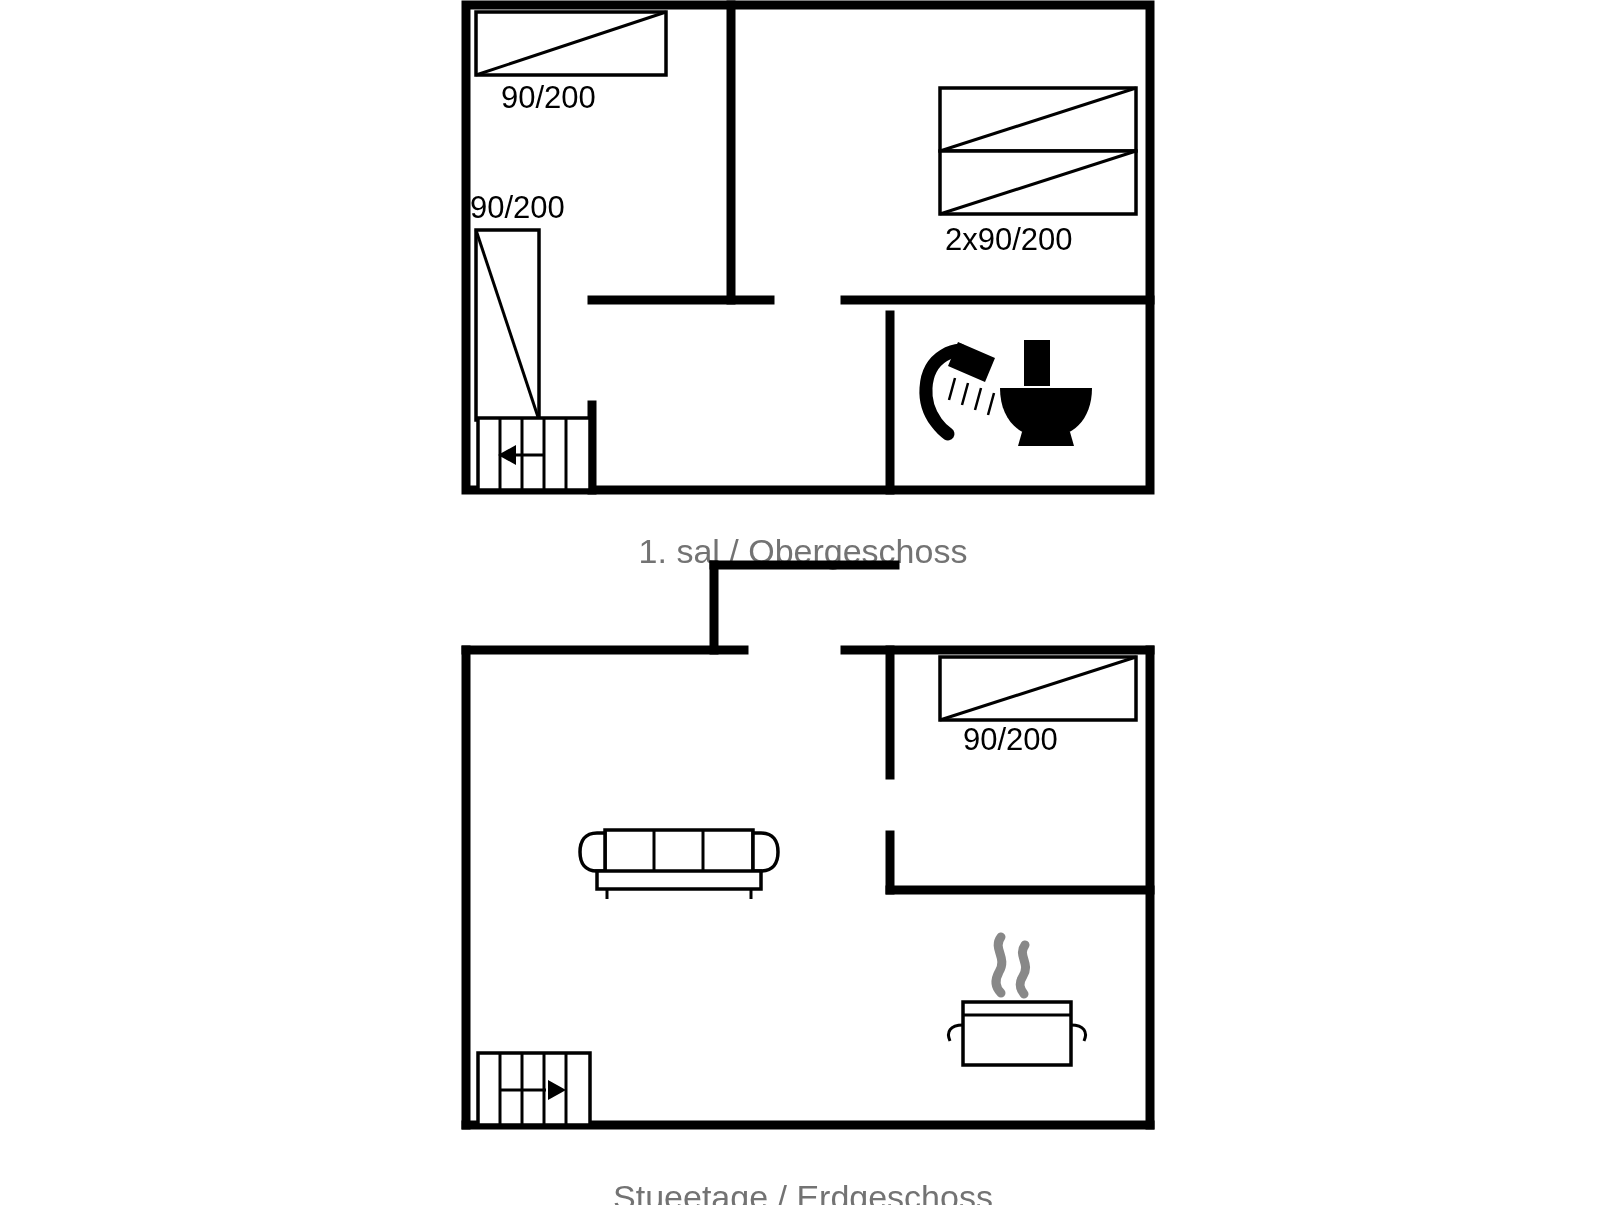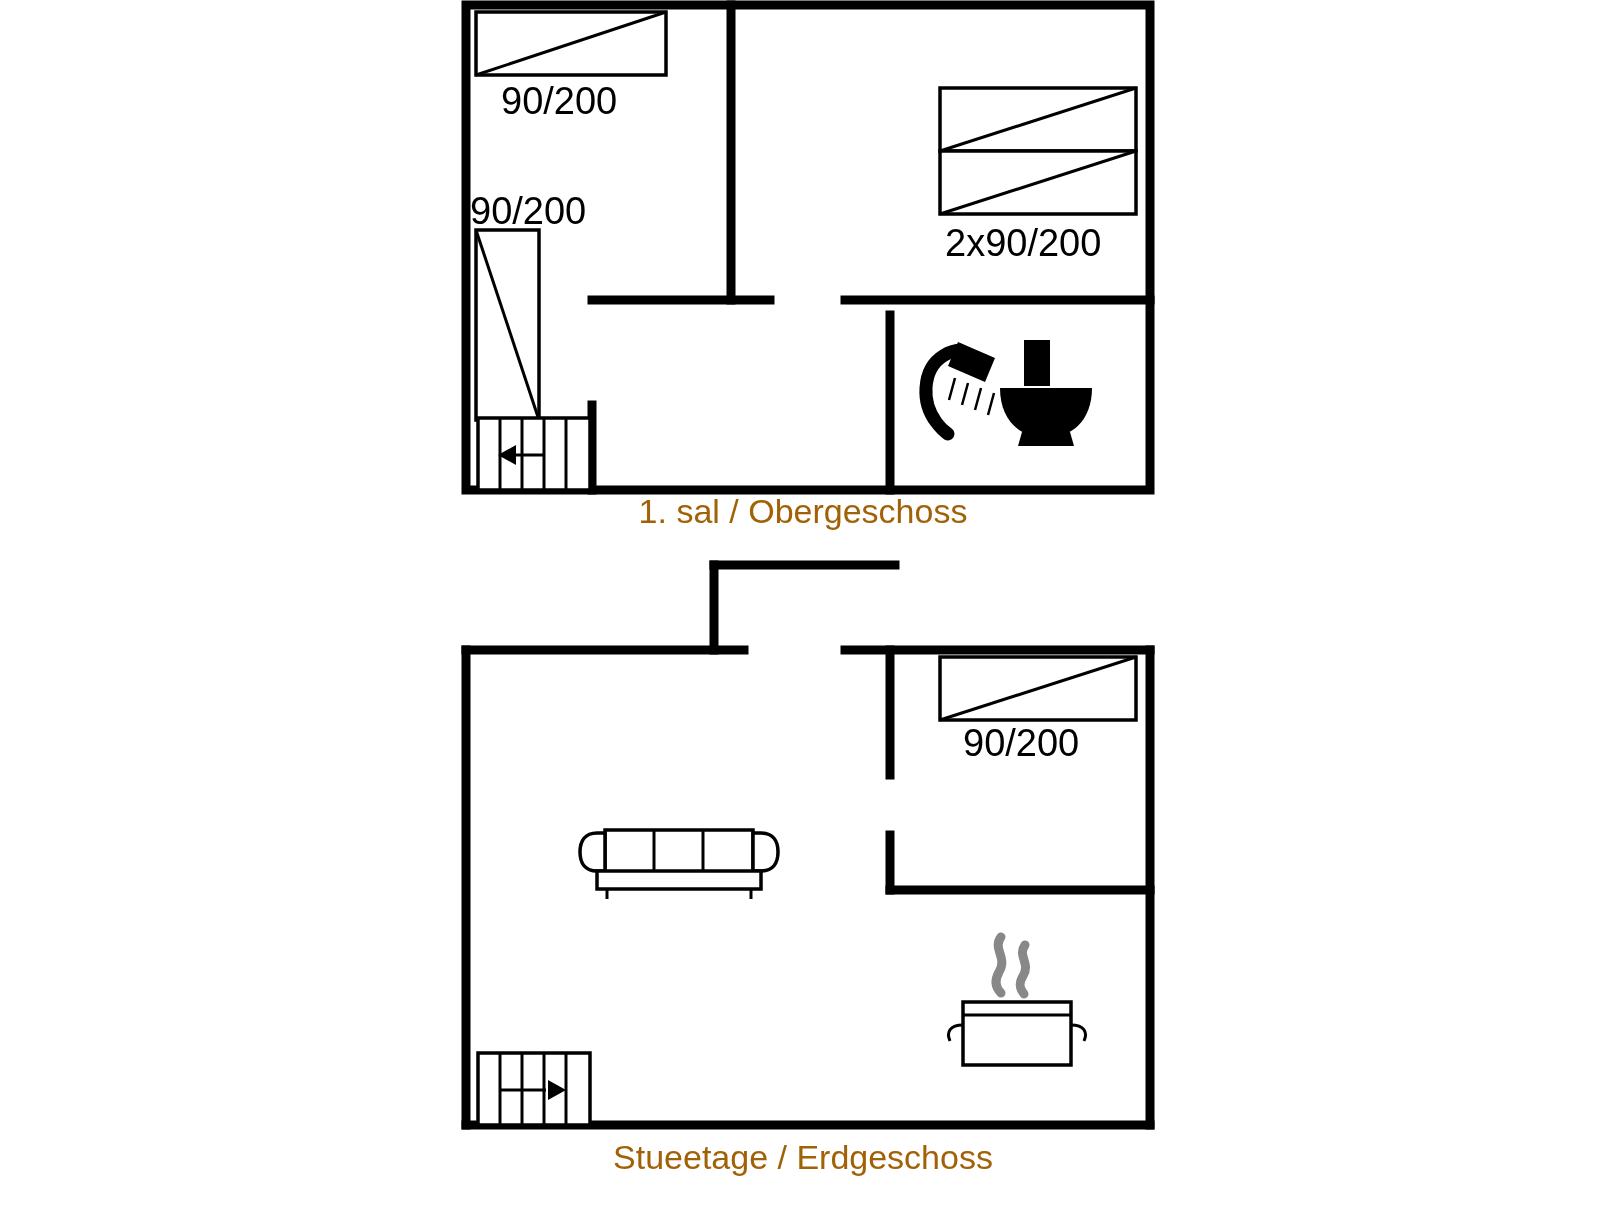--- a/index.html
+++ b/index.html
@@ -20,36 +20,37 @@
     left: 0;
     top: 0;
     width: 1606px;
     height: 1205px;
   }
   .floor-caption {
     position: absolute;
     text-align: center;
     font-size: 34px;
     font-family: "Liberation Sans", sans-serif;
-    color: #a16207;
+    color: #737373;
     white-space: nowrap;
+    margin-top: 40px;
   }
   #caption-upper {
     left: 0;
     top: 492px;
     width: 1606px;
   }
   #caption-ground {
     left: 0;
     top: 1138px;
     width: 1606px;
   }
   .dim-label {
     position: absolute;
-    font-size: 38px;
+    font-size: 31px;
     font-family: "Liberation Sans", sans-serif;
     color: #000000;
     white-space: nowrap;
   }
   svg { display: block; }
   .wall { stroke: #000; stroke-width: 9; fill: none; stroke-linecap: square; }
   .furn { stroke: #000; stroke-width: 3.5; fill: #fff; }
   .furn-line { stroke: #000; stroke-width: 3; fill: none; }
   .solid-black { fill: #000; stroke: none; }
 </style>

